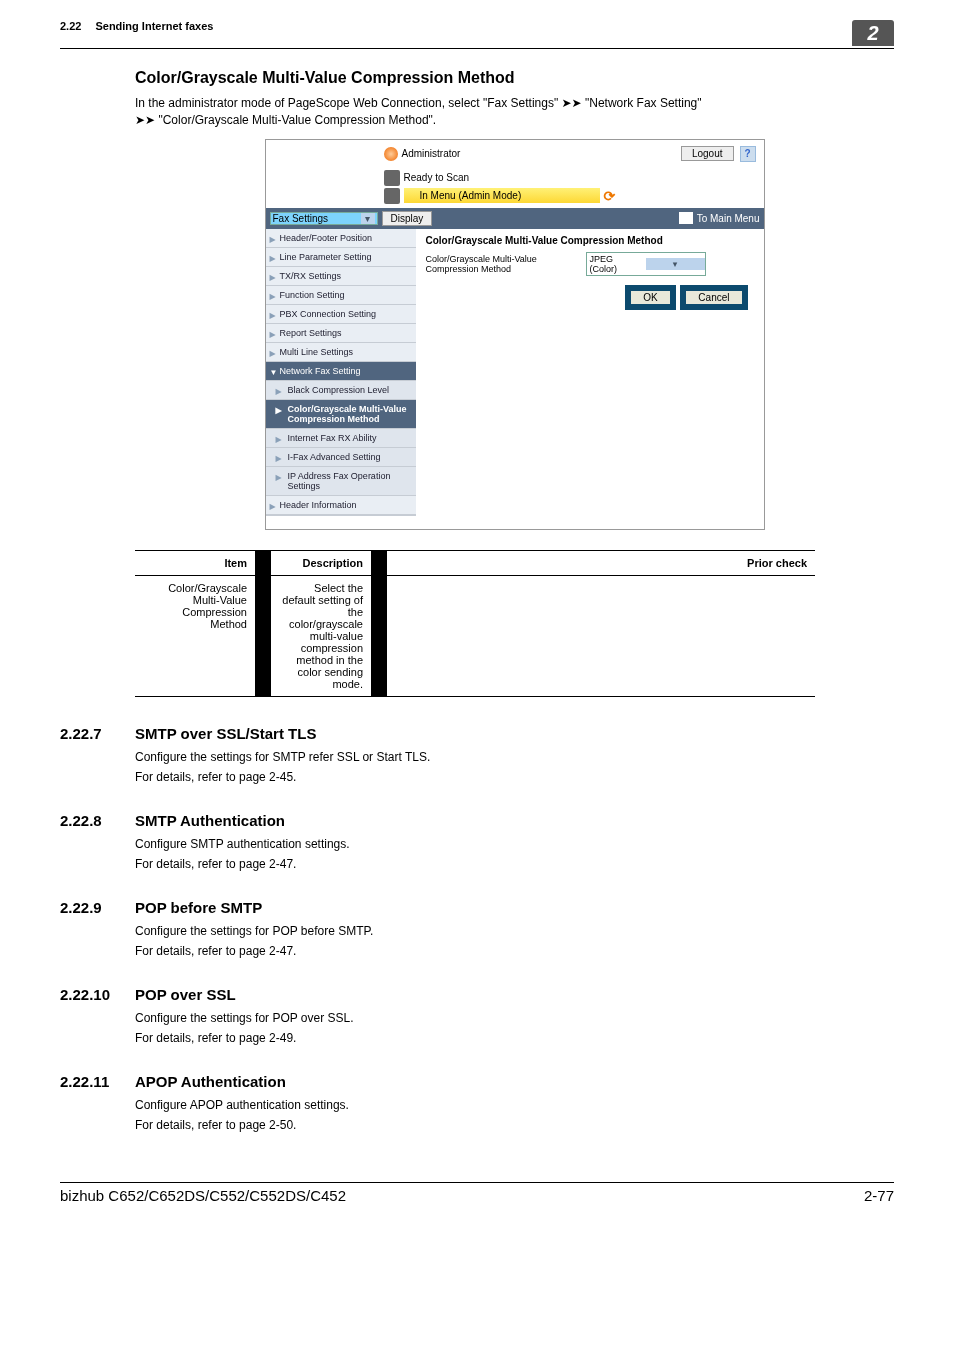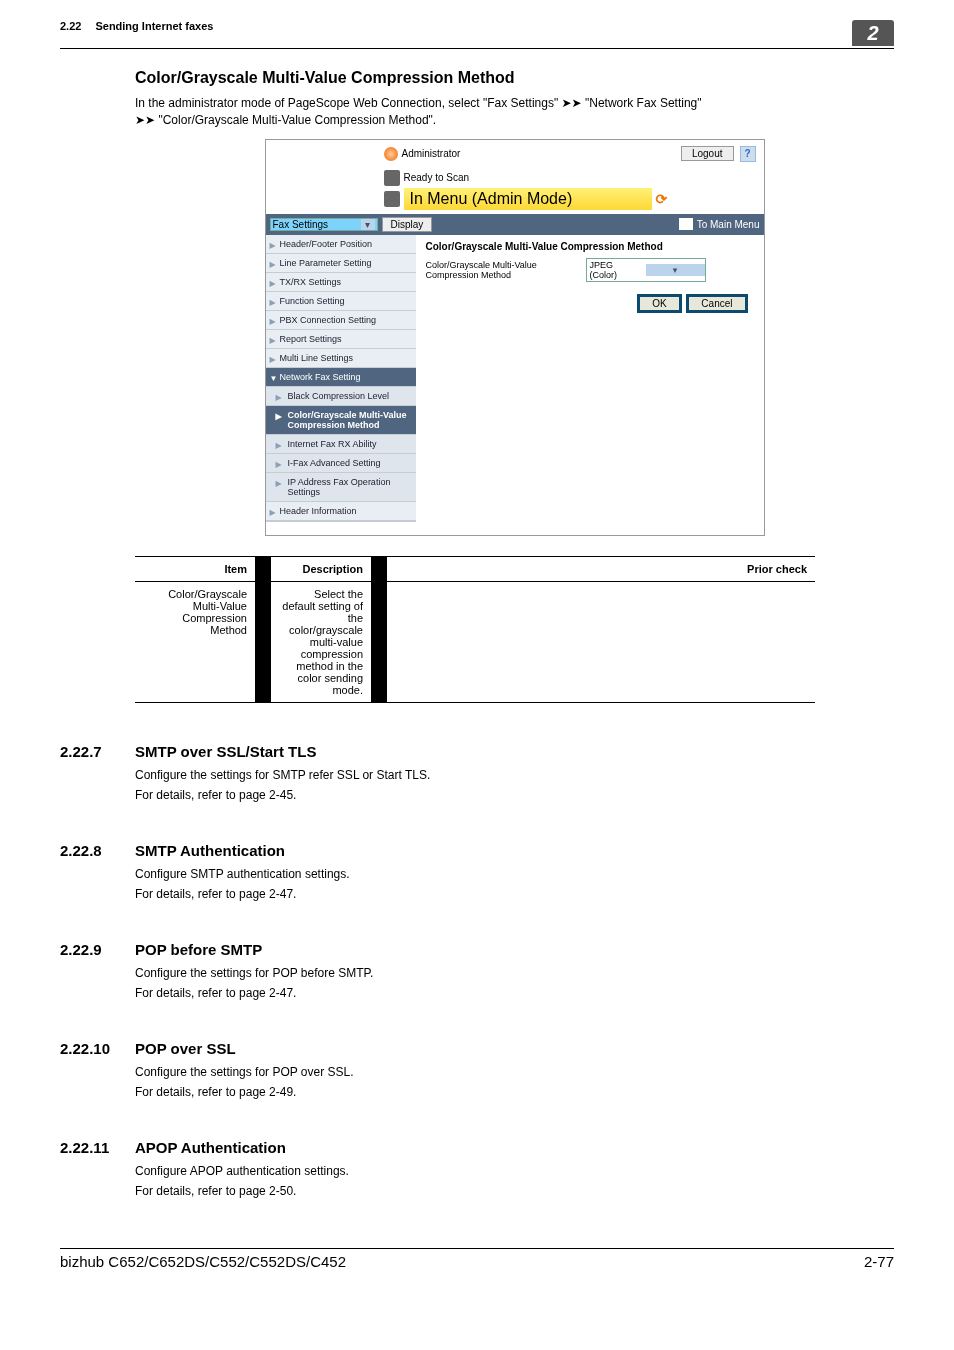--- a/index.html
+++ b/index.html
@@ -16,21 +16,21 @@
   .arrow { font-family: sans-serif; }
 
   .screenshot { width: 500px; margin: 10px auto 20px auto; border: 1px solid #999; font-size: 10px; }
   .ss-top { display: flex; align-items: center; padding: 6px 8px; }
   .ss-admin { display: flex; align-items: center; gap: 4px; }
   .ss-admin-icon { width: 14px; height: 14px; background: radial-gradient(circle,#fc9,#e60);border-radius:50%; }
   .ss-logout { margin-left: auto; border: 1px solid #999; padding: 1px 10px; font-size: 10px; background:#eee; }
   .ss-help { width:16px;height:16px;background:#cde;border:1px solid #9bd;margin-left:6px;display:flex;align-items:center;justify-content:center;color:#36c;font-weight:bold; }
   .ss-status { margin-left: 118px; margin-bottom:4px; }
   .ss-status-row { display:flex;align-items:center;gap:4px; font-size:10px; margin:2px 0;}
-  .ss-status-bar { background: linear-gradient(#fff176,#fdd835); padding:2px 6px; font-size:16px; width: 248px;}
+  .ss-status-bar { background: linear-gradient(#fff176,#fdd835); padding:2px 16px; font-size:10px; width: 196px;}
   .ss-refresh { float:right; margin-right:8px; width:16px;height:16px;color:#e70;font-weight:bold;font-size:14px;}
   .ss-printer{width:16px;height:16px;background:#666;border-radius:2px;}
   .ss-menubar { display:flex; align-items:center; background:#50657f; padding:3px 4px; }
   .ss-select { background:#7dd3fc;border:1px solid #7a9;font-size:10px;padding:0 2px;width:108px;display:flex;justify-content:space-between;align-items:center;}
   .ss-dd{background:#bcd3ec;width:14px;text-align:center;color:#456;}
   .ss-display{ background:#eee;border:1px solid #999;font-size:10px;padding:1px 8px;margin-left:4px;}
   .ss-tomain{ margin-left:auto;color:#fff;font-size:10px;display:flex;align-items:center;gap:4px;}
   .ss-tomain-icon{width:14px;height:12px;background:#fff;}
   .ss-body{display:flex;}
   .ss-side{width:150px;background:#e9eef4;}
@@ -42,30 +42,30 @@
   .ss-item.expanded .tri{color:#fff;}
   .ss-item.selected{background:#50657f;color:#fff;font-weight:bold;}
   .ss-item.selected .tri{color:#fff;}
   .ss-content{flex:1;padding:6px 10px;font-size:10px;background:#fff;}
   .ss-content-title{font-weight:bold;font-size:10px;margin-bottom:6px;}
   .ss-field{display:flex;align-items:center;margin-bottom:6px;}
   .ss-field-label{width:160px;font-size:9px;}
   .ss-field-select{display:flex;align-items:center;border:1px solid #7a9;width:120px;font-size:9px;}
   .ss-field-select span{flex:1;padding:1px 3px;}
   .ss-buttons{text-align:right;margin-top:16px;padding-right:6px;}
-  .ss-btn{border:3px solid #0c4a6e;background:#e8e8da;padding:1px 12px;font-size:10px;margin-left:2px;}
+  .ss-btn{border:6px solid #0c4a6e;background:#e8e8da;padding:1px 12px;font-size:10px;margin-left:2px;}
 
   .info-table { width: 680px; border-collapse: collapse; margin-top:6px;}
   .info-table th, .info-table td { border-top:1px solid #000; border-bottom:1px solid #000; padding:6px 8px; vertical-align: top; text-align:right; font-size:11px;}
   .info-table th { font-weight:bold; }
   .info-table th:nth-child(1){width:120px;}
   .info-table th:nth-child(3){width:100px;}
   .sep{width:1px;background:#000;}
 
-  .section-row { display:flex; align-items:baseline; margin-top:40px; margin-bottom:8px;}
+  .section-row { display:flex; align-items:baseline; margin-top:28px; margin-bottom:8px;}
   .section-num { width:75px; font-weight:bold; font-size:15px; }
   .section-title { font-weight:bold; font-size:15px; }
   .section-body p{ font-size:12px; margin-bottom:6px; }
 
   .footer { display:flex; border-top:1px solid #000; margin-top:50px; padding-top:4px; font-size:15px;}
   .footer-right{margin-left:auto;}
 </style>
 </head>
 <body>
 

